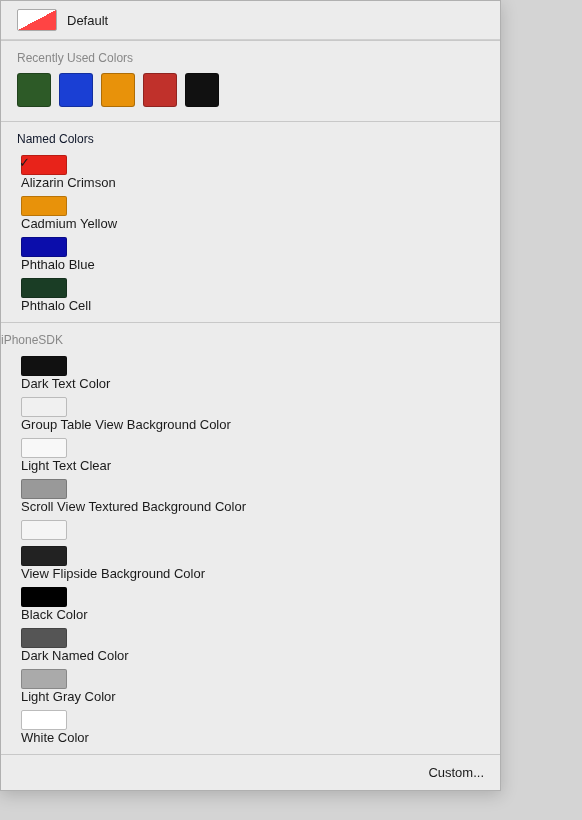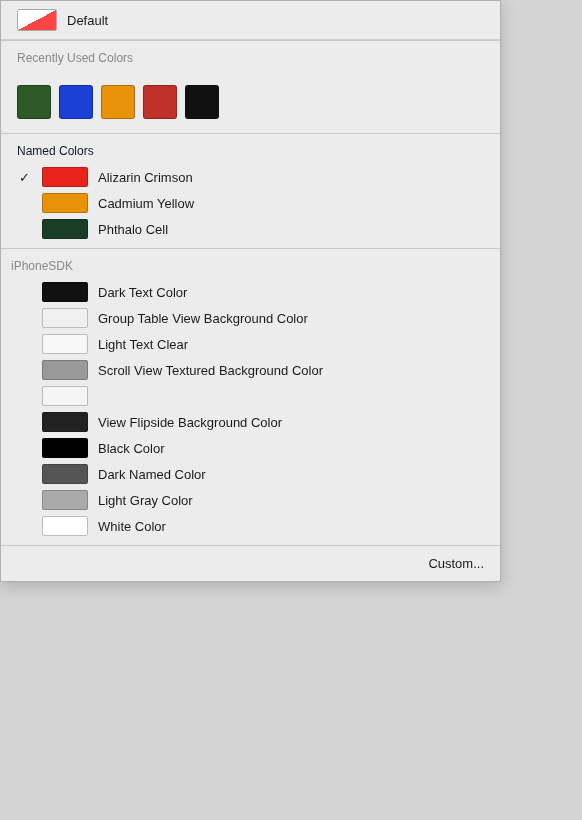--- a/index.html
+++ b/index.html
@@ -54,21 +54,21 @@
 
     .section-divider {
       height: 1px;
       background: #c8c8c8;
       margin: 0;
     }
 
     .section-title {
       font-size: 12px;
       color: #888;
-      margin-bottom: 20px;
+      margin-bottom: 8px;
       font-weight: 400;
     }
 
     .swatches-row {
       display: flex;
       gap: 8px;
       margin-bottom: 8px;
     }
 
     .swatch {
@@ -86,24 +86,24 @@
 
     .named-title {
       font-size: 12px;
       color: #0f172a;
       margin-bottom: 6px;
       padding-left: 16px;
     }
 
     .color-item {
       display: flex;
-      align-items: center;
-      padding: 3px 16px 3px 41px;
+      padding: 3px 16px 3px 20px;
       cursor: pointer;
       position: relative;
+      flex-direction: column;
     }
 
     .color-item.selected {
       
     }
 
     .color-item.selected::before {
       content: '✓';
       position: absolute;
       left: 18px;
@@ -126,21 +126,21 @@
 
     .iphone-section {
       padding: 10px 0 6px 0;
       background: #ececec;
     }
 
     .iphone-title {
       font-size: 12px;
       color: #888;
       margin-bottom: 6px;
-      padding-left: 10px;
+      padding-left: 0;
     }
 
     .custom-row {
       padding: 10px 16px;
       border-top: 1px solid #c8c8c8;
       background: #ececec;
       cursor: pointer;
       font-size: 13px;
       text-align: right;
     }
@@ -202,20 +202,24 @@
 
     <div class="color-item selected">
       <div class="item-swatch swatch-alizarin"></div>
       <span class="item-label">Alizarin Crimson</span>
     </div>
     <div class="color-item">
       <div class="item-swatch swatch-cadmium"></div>
       <span class="item-label">Cadmium Yellow</span>
     </div>
     <div class="color-item">
+      <div class="item-swatch swatch-phthalo-blue"></div>
+      <span class="item-label">Phthalo Blue</span>
+    </div>
+    <div class="color-item">
       <div class="item-swatch swatch-phthalo-green"></div>
       <span class="item-label">Phthalo Cell</span>
     </div>
   </div>
 
   <div class="section-divider"></div>
 
   <div class="iphone-section">
     <div class="iphone-title">iPhoneSDK</div>
 

